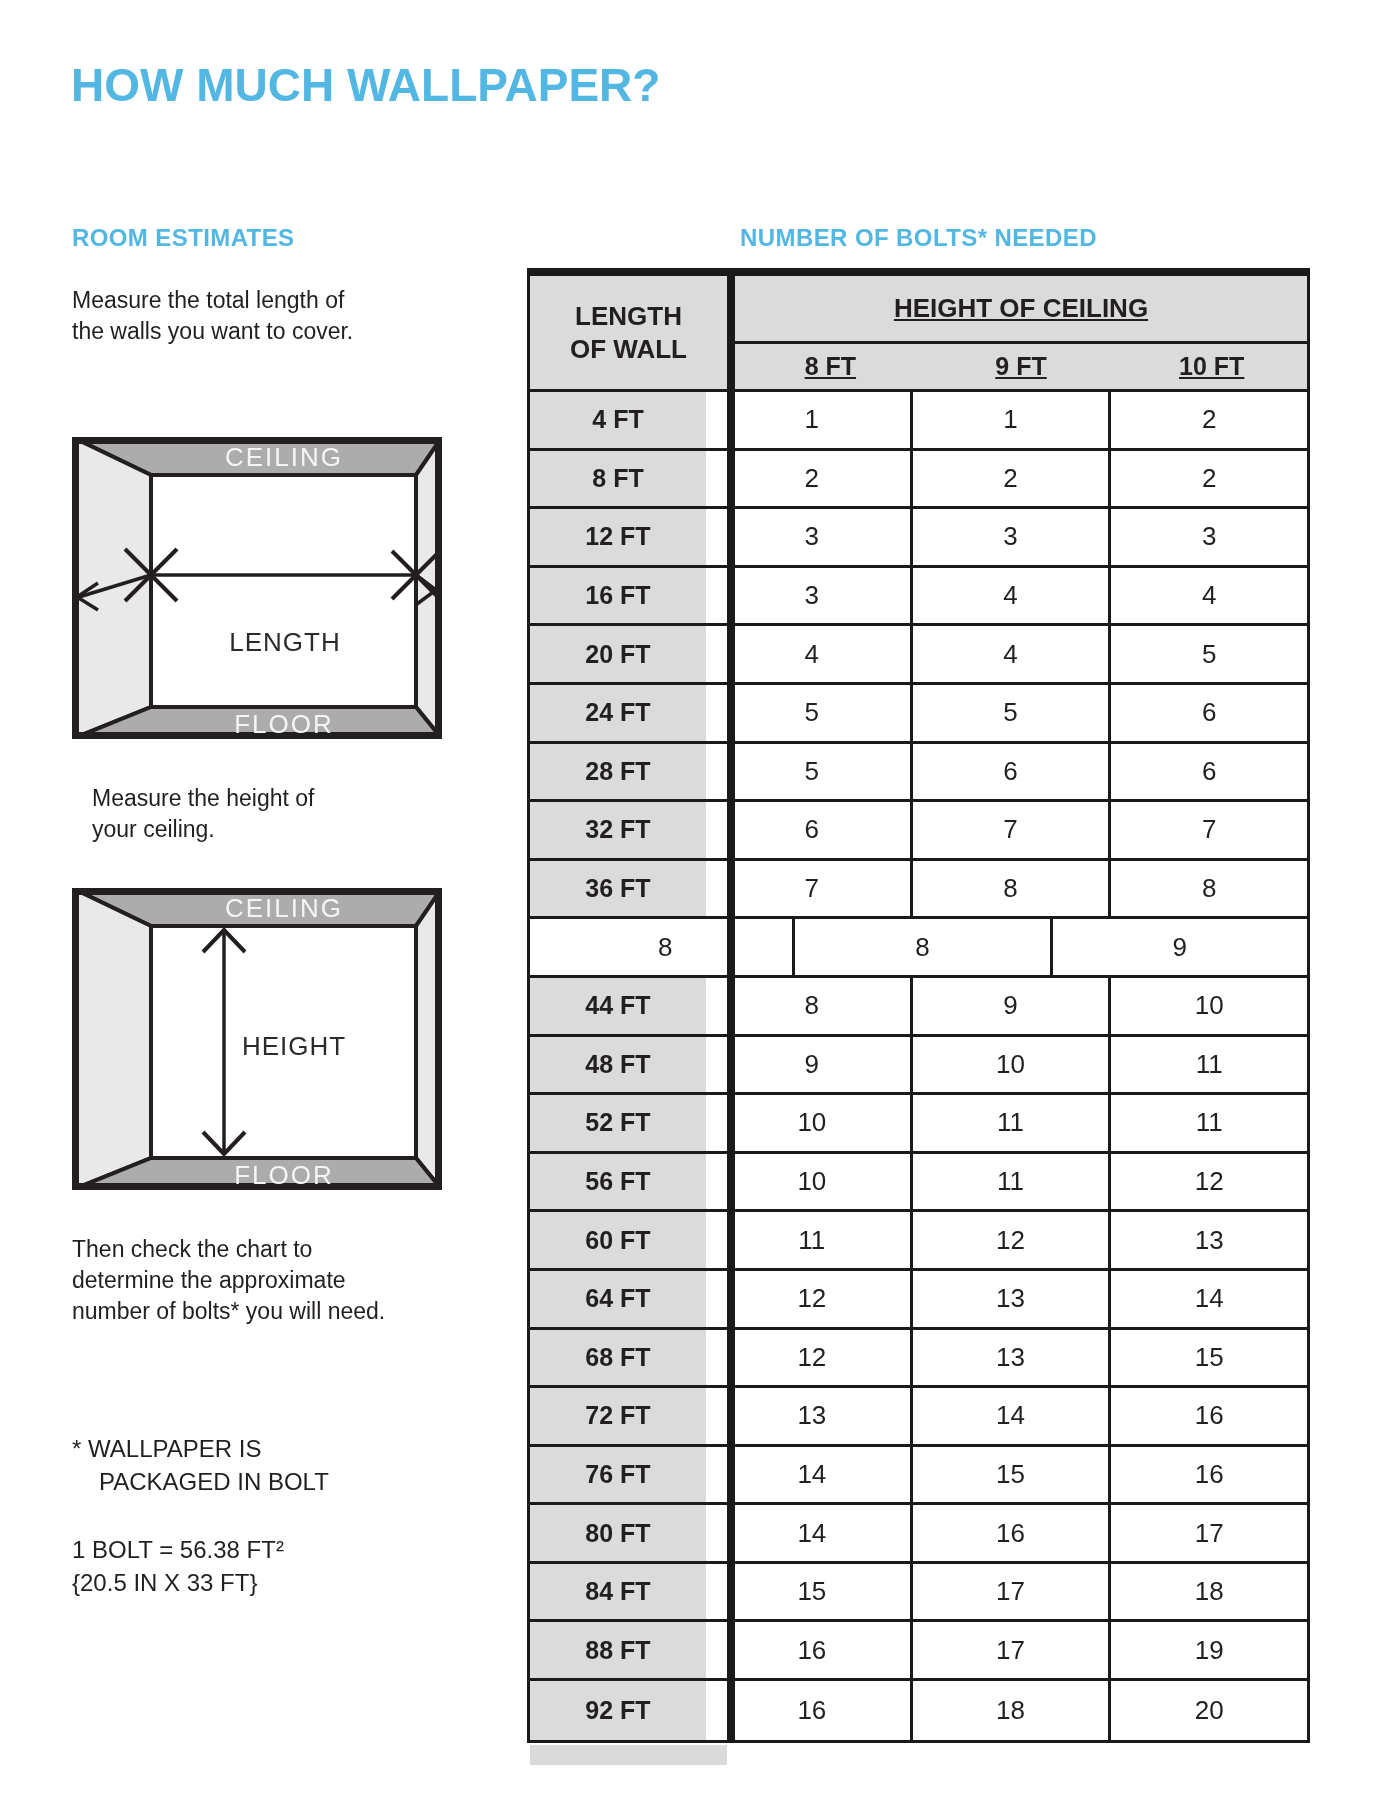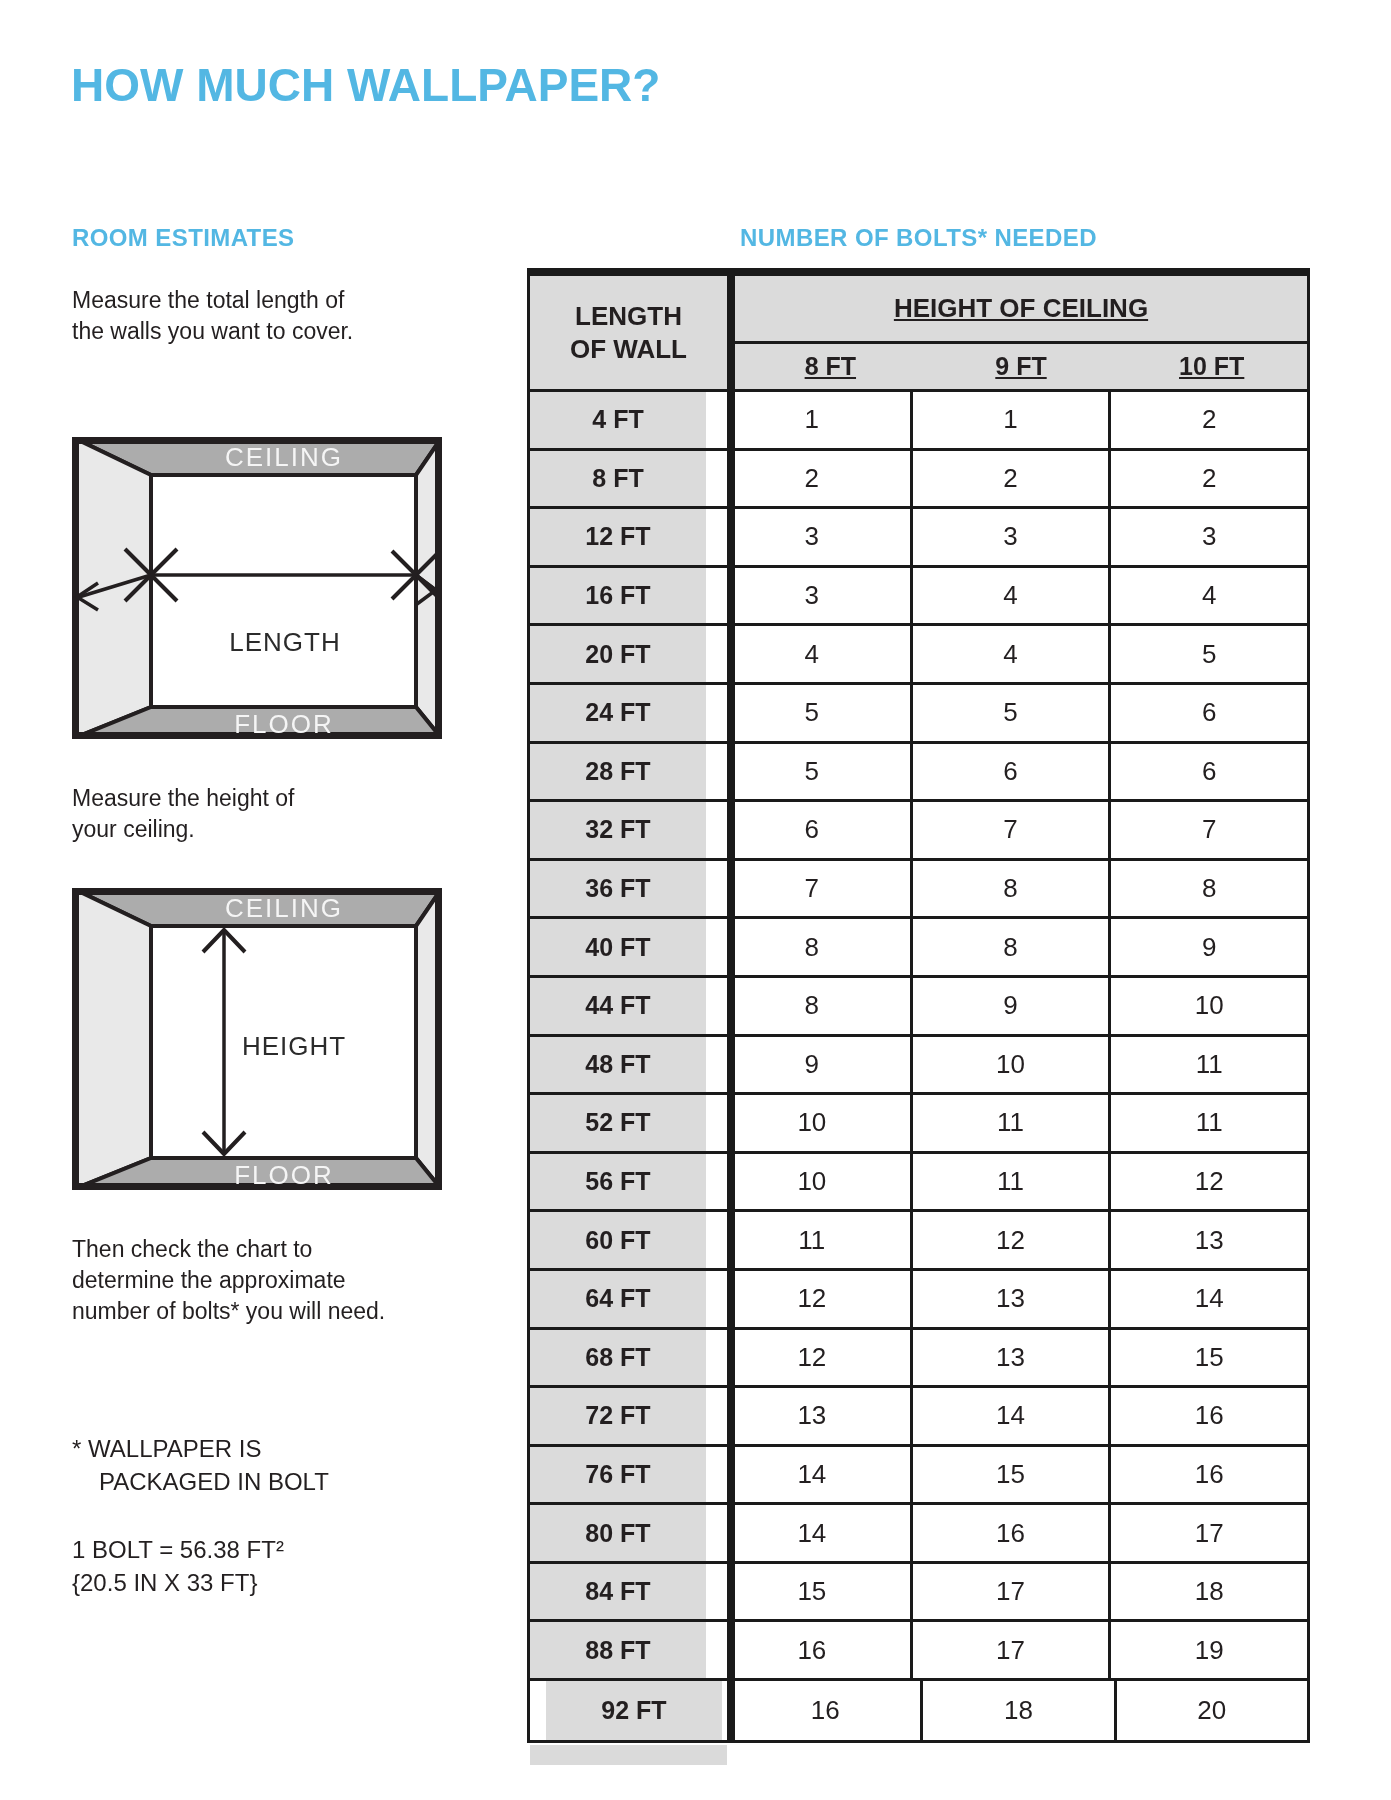--- a/index.html
+++ b/index.html
@@ -16,21 +16,21 @@
   .section-heading{
     font-size:24px;font-weight:bold;color:#53b7e3;letter-spacing:0.4px;
   }
   #room-estimates-heading{left:72px;top:224px;}
   #table-heading{left:527px;top:224px;width:783px;text-align:center;}
   
   .step-text{
     left:72px;font-size:23px;line-height:31px;color:#231f20;white-space:pre-line;
   }
   #step1{top:285px;}
-  #step2{top:783px;}
+  #step2{top:783px;margin-left:20px;}
   #step3{top:1234px;}
   .footnote{
     left:72px;font-size:24px;font-weight:normal;line-height:33px;color:#231f20;
   }
   #footnote-star{top:1432px;}
   #footnote-star .indent{padding-left:27px;}
   #bolt-info{top:1533px;}
   
   #diagram-length{left:72px;top:437px;}
   #diagram-height{left:72px;top:888px;}
@@ -54,21 +54,21 @@
     font-size:26px;font-weight:bold;border-bottom:3px solid #1a1a1a;box-sizing:border-box;
   }
   .th-sub{height:45px;background:#dbdbdb;display:flex;}
   .th-sub .tcol{
     flex:1;display:flex;align-items:center;justify-content:center;
     font-size:25px;font-weight:bold;
   }
   .trow{
     display:flex;height:58.6px;border-bottom:3px solid #1a1a1a;box-sizing:border-box;background:#ffffff;
   }
-  .trow:last-child{border-bottom:none;padding-left:16px;}
+  .trow:last-child{border-bottom:none;}
   .label-cell{
     width:176px;flex:none;background:#dbdbdb;display:flex;align-items:center;justify-content:center;
     font-size:25px;font-weight:bold;
   }
   .row-gap{width:8px;flex:none;}
   .value-cell{
     flex:1;display:flex;align-items:center;justify-content:center;
     font-size:26px;box-sizing:border-box;
   }
   .value-cell + .value-cell{border-left:3px solid #1a1a1a;}
@@ -220,21 +220,20 @@
         <div class="value-cell">7</div>
       </div>
       <div class="trow">
         <div class="label-cell">36 FT</div>
         <div class="row-gap"></div>
         <div class="value-cell">7</div>
         <div class="value-cell">8</div>
         <div class="value-cell">8</div>
       </div>
       <div class="trow">
-        <div class="label-cell">40 FT</div>
         <div class="row-gap"></div>
         <div class="value-cell">8</div>
         <div class="value-cell">8</div>
         <div class="value-cell">9</div>
       </div>
       <div class="trow">
         <div class="label-cell">44 FT</div>
         <div class="row-gap"></div>
         <div class="value-cell">8</div>
         <div class="value-cell">9</div>

